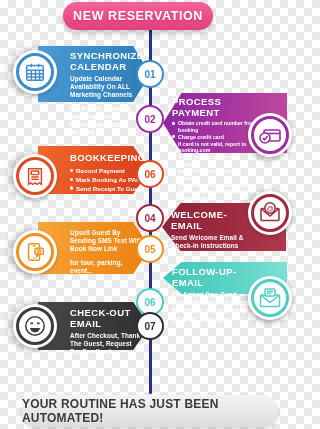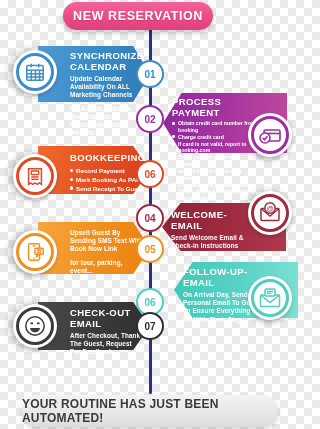--- a/index.html
+++ b/index.html
@@ -198,21 +198,21 @@
       <polygon points="14,14.5 14,17 16.6,14.5" fill="#fff" stroke="#f0901e"></polygon>
       <line x1="14" y1="10" x2="19" y2="10"></line>
         <line x1="14" y1="12.2" x2="19" y2="12.2"></line>
     </svg>
   </div>
   <div class="badge" style="top:235px;border-color:#f0901e;color:#f0901e;">
     <span>05</span>
   </div>
 
   <div class="shadowblob" style="left:244px;top:275px;width:48px;height:48px;"></div>
-  <div class="card" style="left:174px;top:262px;width:124px;height:56px;">
+  <div class="card" style="left:163px;top:262px;width:124px;height:32px;">
     <div class="shape-left" style="background:linear-gradient(95deg,#3fc6b6 0%,#5ad3c5 55%,#7ee0d4 100%);"></div>
     <div class="txt" style="left:9px;top:4px;width:82px;">
       <h3>FOLLOW-UP-EMAIL</h3>
       <p>On Arrival Day, Send Personal Email To Guest To Ensure Everything Is Ok With Their Stay</p>
     </div>
   </div>
   <div class="iconwrap" style="left:248px;top:276px;width:44px;height:44px;">
     <div class="ring" style="border-color:#4ecdc0;"></div>
     <svg width="24" height="24" viewBox="0 0 24 24" fill="none" stroke="#4ecdc0" stroke-width="1.5">
       <rect x="2.5" y="9" width="19" height="11.5" rx="1"></rect>

